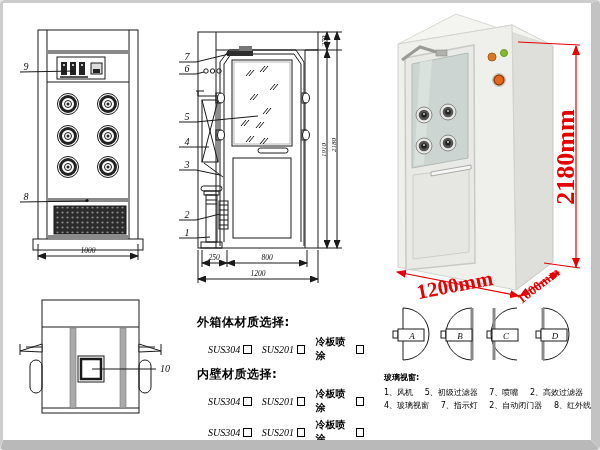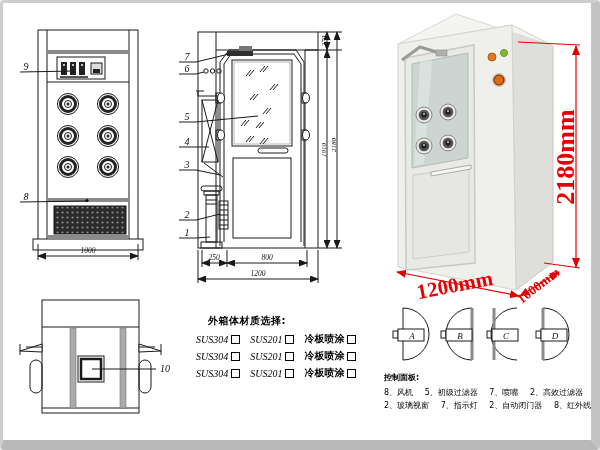--- a/index.html
+++ b/index.html
@@ -8,23 +8,23 @@
   #frame{position:absolute;inset:0;border:3px solid #cdcdcd;border-right:9px solid #c3c3c3;
          border-bottom:10px solid #b9b9b9;border-radius:4px;pointer-events:none;z-index:5;}
   svg text{font-family:"Liberation Serif",serif;}
   .dim{font-size:7.5px;font-style:italic;fill:#111;}
   .dimv{font-size:7px;font-style:italic;fill:#111;}
   .callout{font-size:10px;font-style:italic;fill:#111;}
   .cfg-letter{font-size:9px;font-style:italic;fill:#111;}
   .red-label{font-weight:bold;fill:#e60000;}
   
   .materials{position:absolute;left:196px;top:311px;width:168px;z-index:2;}
-  .mat-head{font-size:10px;color:#000;font-weight:bold;margin:3px 0 4px 12px;letter-spacing:0.5px;}
+  .mat-head{font-size:12px;color:#000;font-weight:bold;margin:3px 0 4px 1px;letter-spacing:0.5px;}
   .mat-row{display:flex;align-items:center;margin:0 0 3px 0;}
-  .mat-opt{font-family:"Liberation Serif",serif;font-style:italic;font-size:10px;color:#000;}
+  .mat-opt{font-family:"Liberation Serif",serif;font-style:italic;font-size:10px;color:#000;margin-left:12px;}
   .mat-opt-cn{font-size:10px;font-style:normal;font-family:"DejaVu Sans",sans-serif;font-weight:bold;}
   .cb{display:inline-block;width:7px;height:7px;border:1.2px solid #000;margin:0 0 0 3px;background:#fff;}
   .sp1{margin-left:10px;}
   
   .legend{position:absolute;left:384px;top:372px;width:212px;z-index:2;color:#000;}
   .legend-title{font-size:8px;font-weight:bold;margin-bottom:3px;}
   .legend-row{font-size:8px;line-height:13px;white-space:nowrap;}
   .legend-row span{margin-right:9px;}
 </style>
 </head>
@@ -345,47 +345,48 @@
   <div class="materials">
     <div class="mat-head">外箱体材质选择:</div>
     <div class="mat-row">
       <span class="mat-opt">SUS304</span>
         <span class="cb"></span>
       <span class="mat-opt sp1">SUS201</span>
         <span class="cb"></span>
       <span class="mat-opt mat-opt-cn sp1">冷板喷涂</span>
         <span class="cb"></span>
     </div>
+    <div class="mat-head">内壁材质选择:</div>
     <div class="mat-row">
       <span class="mat-opt">SUS304</span>
         <span class="cb"></span>
       <span class="mat-opt sp1">SUS201</span>
         <span class="cb"></span>
       <span class="mat-opt mat-opt-cn sp1">冷板喷涂</span>
         <span class="cb"></span>
     </div>
     <div class="mat-row">
       <span class="mat-opt">SUS304</span>
         <span class="cb"></span>
       <span class="mat-opt sp1">SUS201</span>
         <span class="cb"></span>
       <span class="mat-opt mat-opt-cn sp1">冷板喷涂</span>
         <span class="cb"></span>
     </div>
   </div>
 
   
   <div class="legend">
-    <div class="legend-title">控制面板:</div>
+    <div class="legend-title">玻璃视窗:</div>
     <div class="legend-row">
-      <span>8、风机</span>
+      <span>1、风机</span>
       <span>5、初级过滤器</span>
       <span>7、喷嘴</span>
       <span>2、高效过滤器</span>
     </div>
     <div class="legend-row">
-      <span>2、玻璃视窗</span>
+      <span>4、玻璃视窗</span>
       <span>7、指示灯</span>
       <span>2、自动闭门器</span>
       <span>8、红外线感应器</span>
     </div>
   </div>
 </div>
 
 </body></html>

